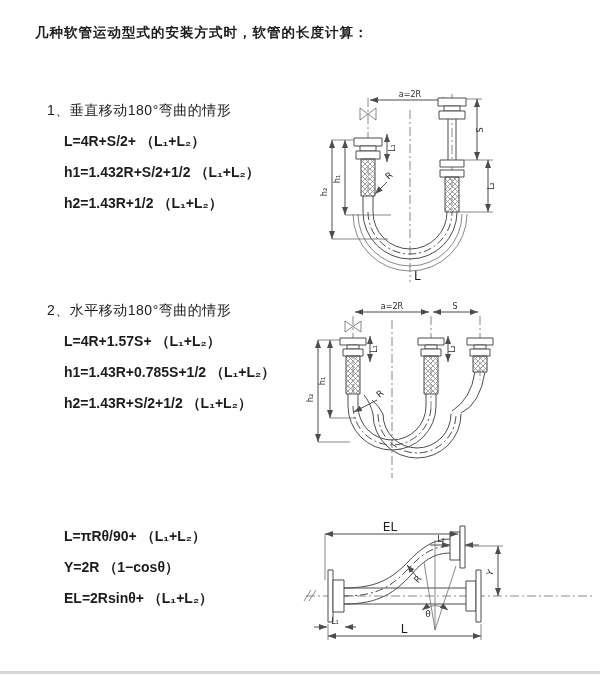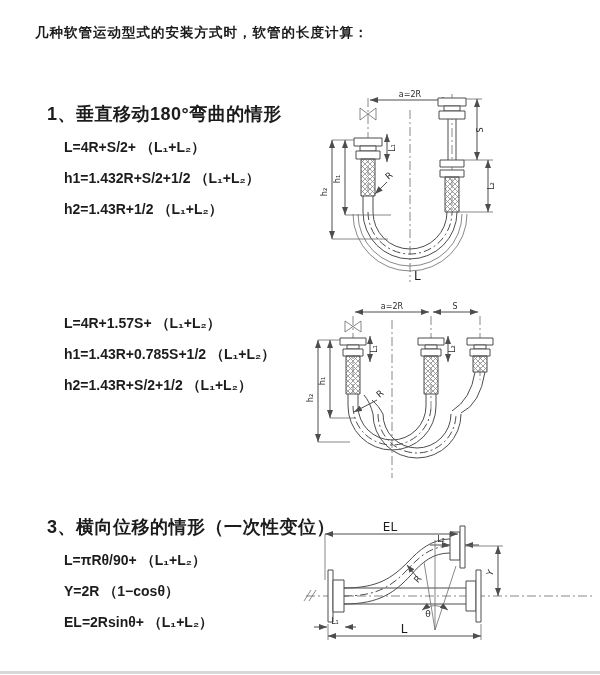--- a/index.html
+++ b/index.html
@@ -5,21 +5,21 @@
   html,body{margin:0;padding:0;background:#ffffff;}
   .page{
     position:relative;width:600px;height:674px;background:#ffffff;overflow:hidden;
     font-family:"Liberation Sans","DejaVu Sans",sans-serif;color:#222;
   }
   .doc-title{
     position:absolute;left:35px;top:24px;font-size:13.5px;font-weight:bold;
     letter-spacing:1px;color:#1c1c1c;white-space:nowrap;
   }
   .sec{position:absolute;left:47px;width:280px;}
-  .sec-head{font-size:18px;font-weight:bold;color:#1c1c1c;letter-spacing:0.5px;white-space:nowrap;}
+  .sec-head{font-size:14px;font-weight:normal;color:#1c1c1c;letter-spacing:0.5px;white-space:nowrap;}
   .formula{font-size:14px;font-weight:600;color:#1c1c1c;margin-left:17px;margin-top:13px;white-space:nowrap;}
   .sec1{top:102px;}
   .sec2{top:302px;}
   .sec3{top:515px;}
   .diag{position:absolute;margin-top:20px;}
   .d1{left:305px;top:64px;}
   .d2{left:298px;top:276px;}
   .d3{left:298px;top:498px;}
   svg{display:block;}
   svg *{vector-effect:non-scaling-stroke;}
@@ -41,27 +41,27 @@
   <div class="doc-title">几种软管运动型式的安装方式时，软管的长度计算：</div>
 
   <section class="sec sec1">
     <div class="sec-head">1、垂直移动180°弯曲的情形</div>
     <div class="formula">L=4R+S/2+ （L₁+L₂）</div>
     <div class="formula">h1=1.432R+S/2+1/2 （L₁+L₂）</div>
     <div class="formula">h2=1.43R+1/2 （L₁+L₂）</div>
   </section>
 
   <section class="sec sec2">
+    <div class="sec-head">2、水平移动180°弯曲的情形</div>
     <div class="formula">L=4R+1.57S+ （L₁+L₂）</div>
     <div class="formula">h1=1.43R+0.785S+1/2 （L₁+L₂）</div>
     <div class="formula">h2=1.43R+S/2+1/2 （L₁+L₂）</div>
   </section>
 
   <section class="sec sec3">
-    <div class="sec-head">3、横向位移的情形（一次性变位）</div>
     <div class="formula">L=πRθ/90+ （L₁+L₂）</div>
     <div class="formula">Y=2R （1−cosθ）</div>
     <div class="formula">EL=2Rsinθ+ （L₁+L₂）</div>
   </section>
 
   <div class="diag d1">
     <svg width="290" height="200" viewBox="0 0 290 200">
       <defs>
         <marker id="ar1" markerWidth="9" markerHeight="6" refX="8" refY="3" orient="auto" markerUnits="userSpaceOnUse">
           <path d="M0,0 L8,3 L0,6 Z" fill="#4d4d4d"></path>

